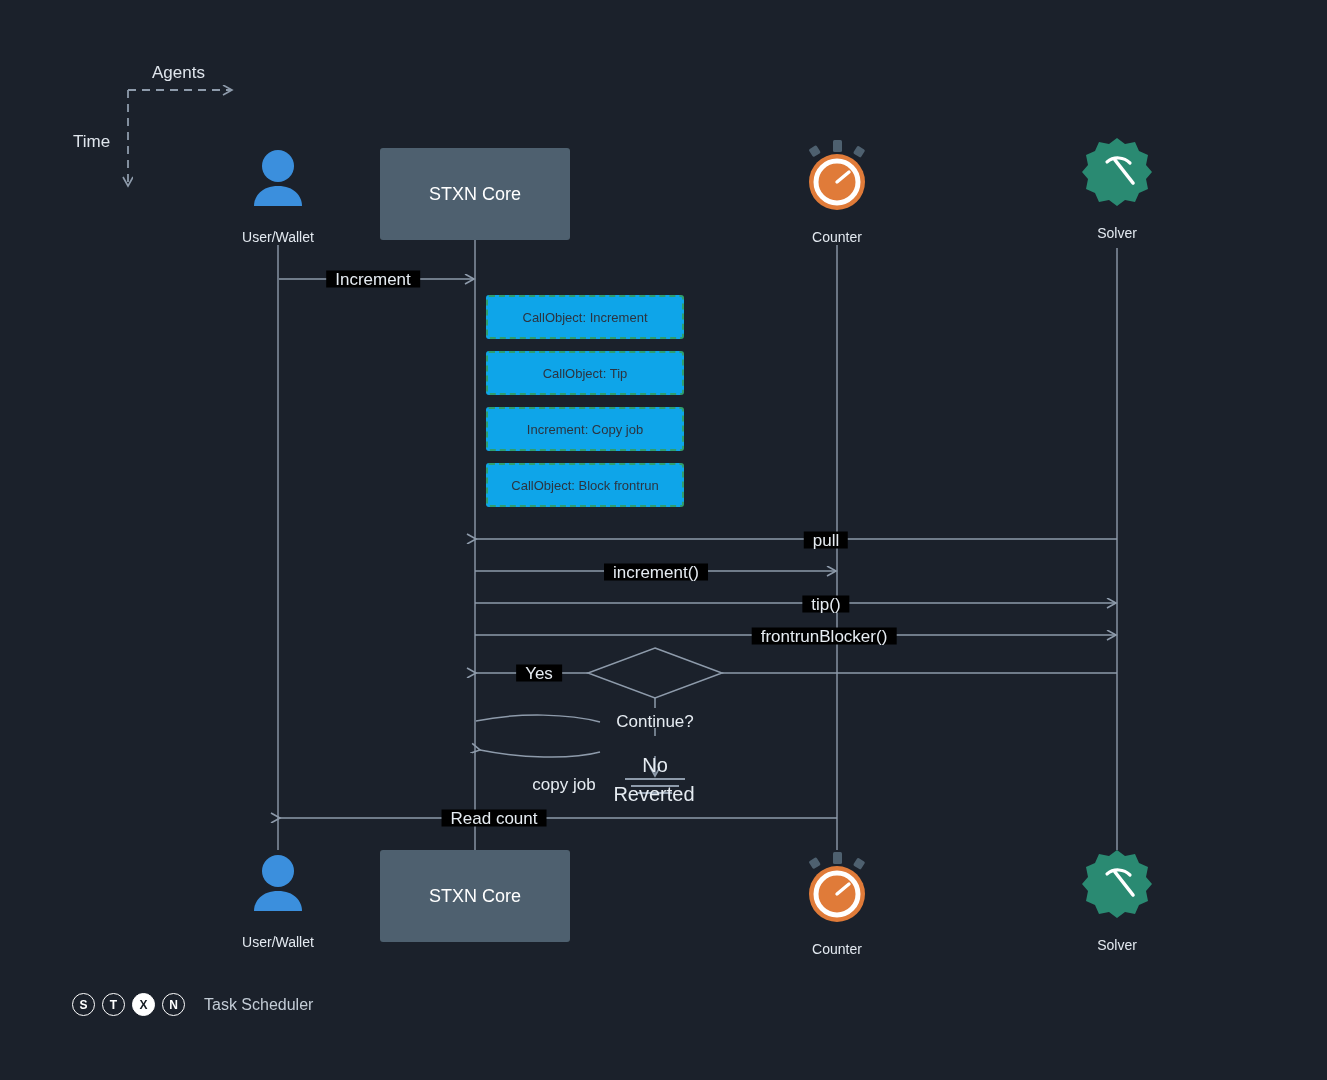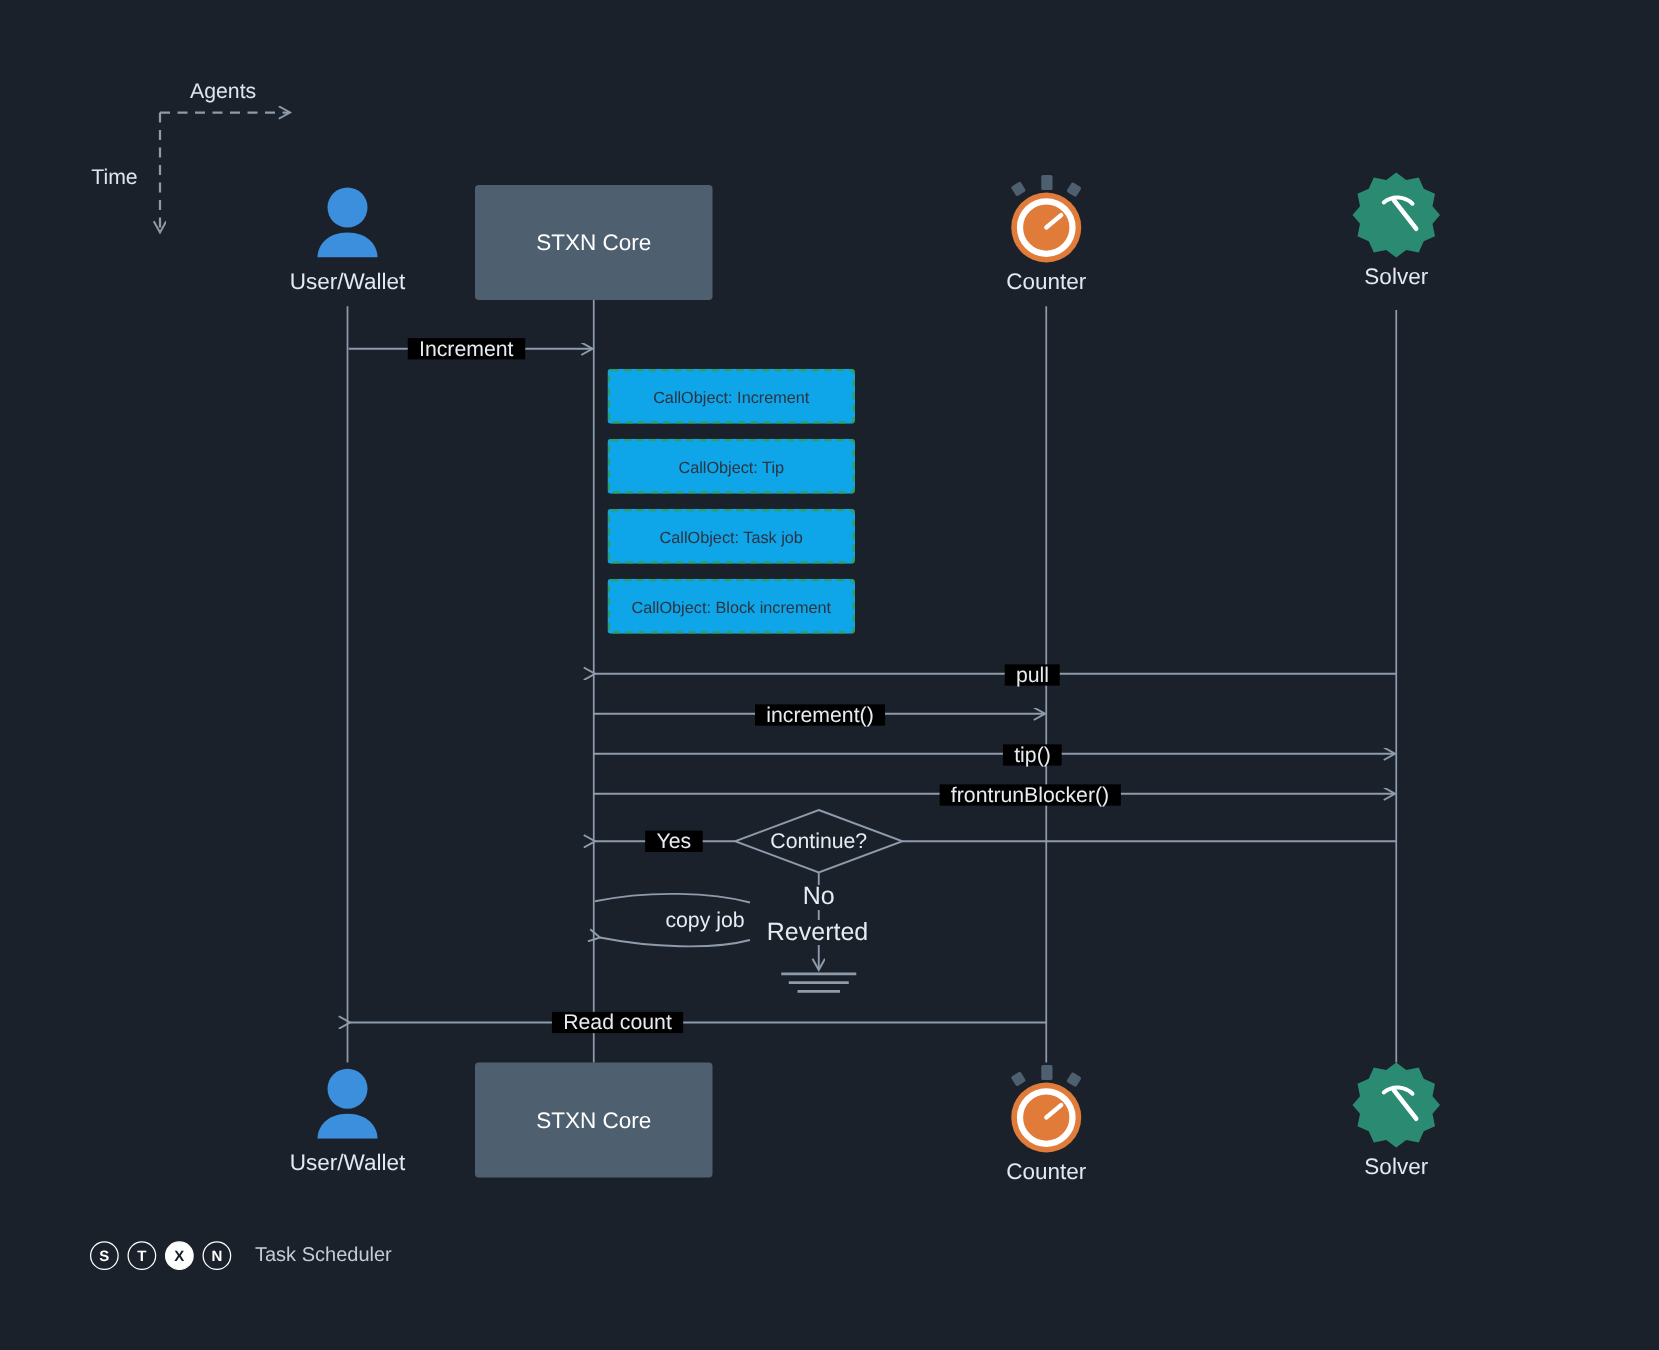--- a/index.html
+++ b/index.html
@@ -38,24 +38,24 @@
   #time-label   { left: 73px;  top: 132px; }
 
   
   .actor {
     position: absolute;
     width: 190px;
     text-align: center;
     transform: translateX(-95px);
   }
   .actor .caption {
-    font-size: 18px;
+    font-size: 14px;
     color: #e3e9f0;
     white-space: nowrap;
-    margin-top: 3px;
+    margin-top: 17px;
   }
   .icon-wrap {
     height: 72px;
     display: flex;
     align-items: center;
     justify-content: center;
   }
 
   
   .corebox {
@@ -95,21 +95,21 @@
     position: absolute;
     font-size: 17px;
     color: #e6ecf2;
     white-space: nowrap;
     transform: translate(-50%, -50%);
     background: #000000;
     padding: 0 9px;
     line-height: 1;
   }
   .msg-label.small { font-size: 20px; }
-  .msg-label.nobg  { background: transparent; }
+  .msg-label.nobg  { background: transparent; margin-top: 48px; }
 
   
   #footer {
     position: absolute;
     left: 72px;
     top: 993px;
     display: flex;
     align-items: center;
     gap: 7px;
   }
@@ -249,24 +249,24 @@
     <div class="caption">Solver</div>
   </div>
 
   <div class="callobj" style="left:486px; top:295px;">
     <span>CallObject: Increment</span>
   </div>
   <div class="callobj" style="left:486px; top:351px;">
     <span>CallObject: Tip</span>
   </div>
   <div class="callobj" style="left:486px; top:407px;">
-    <span>CallObject: Task job</span>
+    <span>Increment: Copy job</span>
   </div>
   <div class="callobj" style="left:486px; top:463px;">
-    <span>CallObject: Block increment</span>
+    <span>CallObject: Block frontrun</span>
   </div>
 
   <div class="msg-label" style="left:373px; top:279px;">Increment</div>
   <div class="msg-label" style="left:826px; top:540px;">pull</div>
   <div class="msg-label" style="left:656px; top:572px;">increment()</div>
   <div class="msg-label" style="left:826px; top:604px;">tip()</div>
   <div class="msg-label" style="left:824px; top:636px;">frontrunBlocker()</div>
   <div class="msg-label" style="left:494px; top:818px;">Read count</div>
 
   <div class="msg-label nobg" style="left:655px; top:673px;">Continue?</div>

